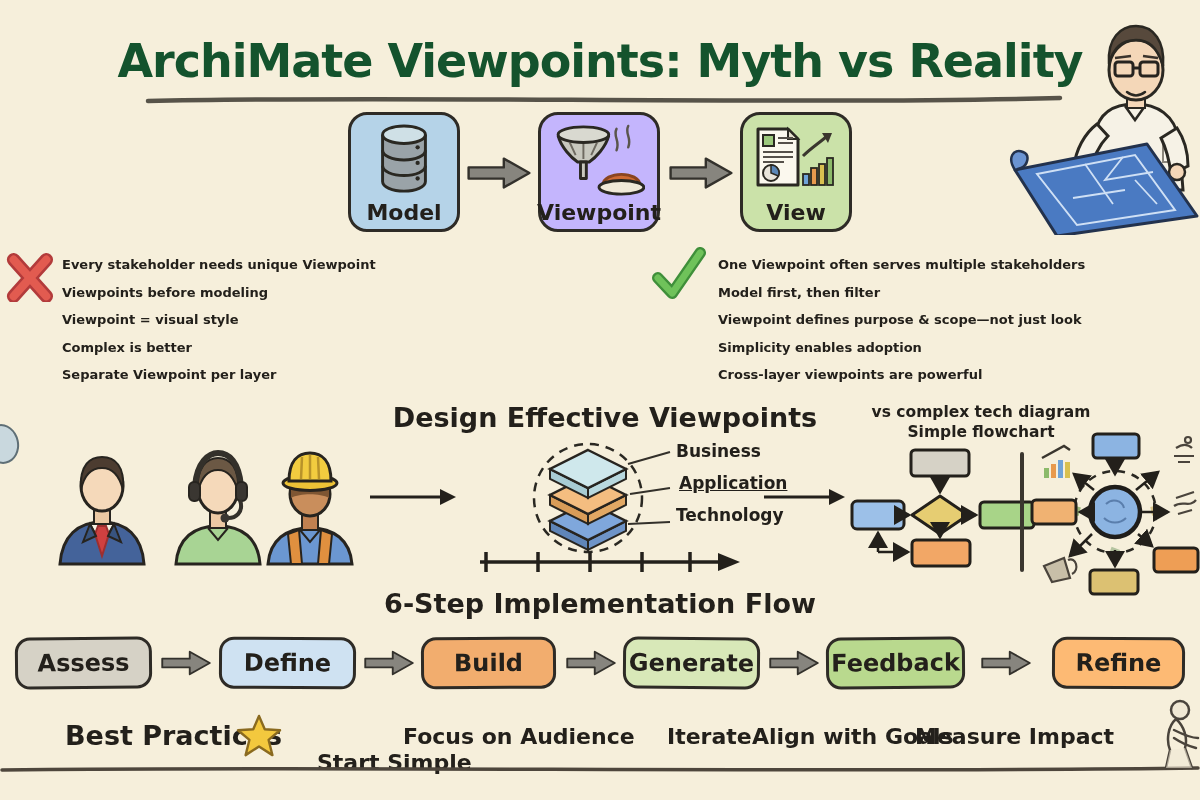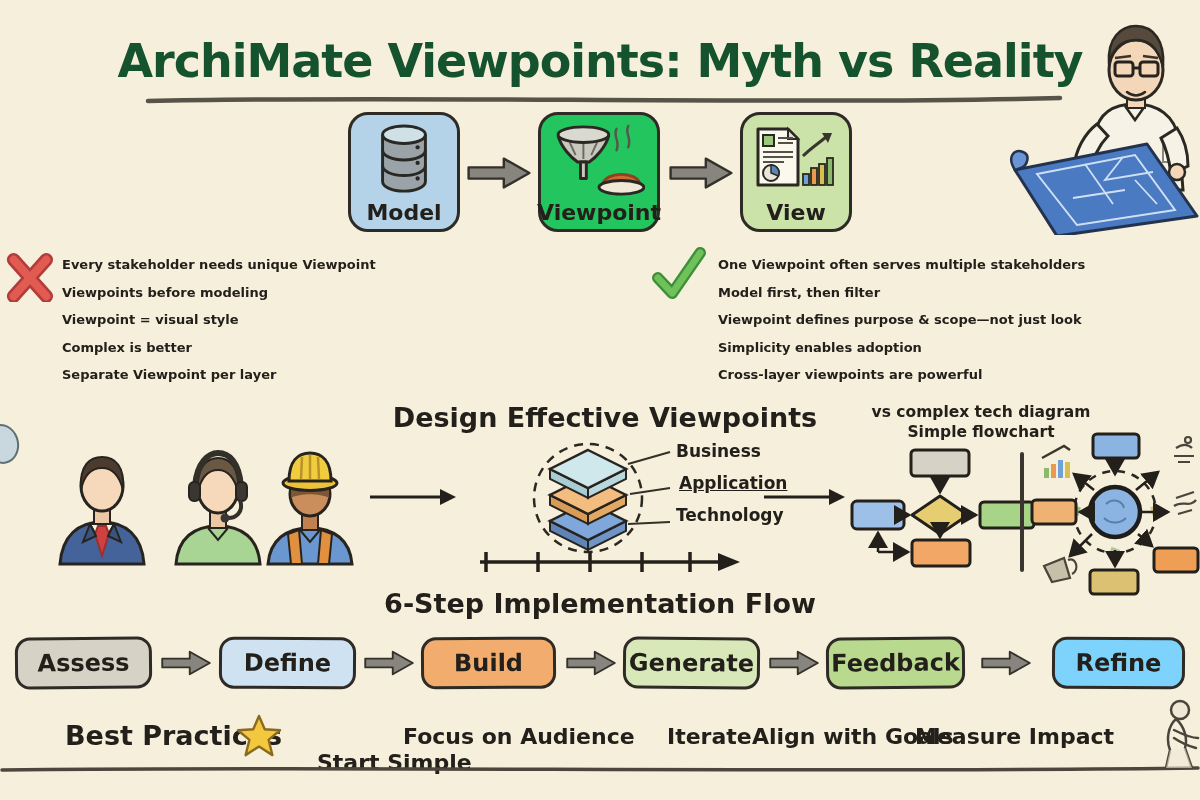--- a/index.html
+++ b/index.html
@@ -40,40 +40,40 @@
 </head>
 <body>
 
 <div class="canvas">
 
   <div class="abs title">ArchiMate Viewpoints: Myth vs Reality</div>
   <svg class="abs" style="left:140px;top:92px;" width="930" height="16" viewBox="0 0 930 16">
     <path d="M8 9 C 250 3, 640 13, 920 6" fill="none" stroke="#3b372f" stroke-width="4.5" stroke-linecap="round" opacity="0.85"></path>
   </svg>
 
-  <div class="abs fnode" style="left: 348px; top: 112px; width: 112px; height: 120px; background: rgb(181, 211, 232);">
+  <div class="abs fnode" style="left: 348px; top: 112px; width: 112px; height: 120px; background: rgb(181, 211, 232); border-radius: 19px;">
     <span class="nicon">
         <svg width="62" height="74" viewBox="0 0 62 76">
       <path d="M9 12 v48 a22 10 0 0 0 44 0 V12" fill="#9aa3a8" stroke="#2a2822" stroke-width="3"></path>
       <ellipse cx="31" cy="12" rx="22" ry="9" fill="#cfe0e6" stroke="#2a2822" stroke-width="3"></ellipse>
       <path d="M9 28 a22 10 0 0 0 44 0" fill="none" stroke="#2a2822" stroke-width="3"></path>
       <path d="M9 44 a22 10 0 0 0 44 0" fill="none" stroke="#2a2822" stroke-width="3"></path>
       <circle cx="45" cy="25" r="2.2" fill="#2a2822"></circle>
           <circle cx="45" cy="41" r="2.2" fill="#2a2822"></circle>
           <circle cx="45" cy="57" r="2.2" fill="#2a2822"></circle>
     </svg>
       </span>
     <span class="nlabel">Model</span>
   </div>
 
   <svg class="abs" style="left:467px;top:151px;" width="64" height="44" viewBox="0 0 80 44">
     <polygon points="2,15 46,15 46,4 78,22 46,40 46,29 2,29" fill="#87857e" stroke="#33312c" stroke-width="3" stroke-linejoin="round"></polygon>
   </svg>
 
-  <div class="abs fnode" style="left: 538px; top: 112px; width: 122px; height: 120px; background: #22c55e;">
+  <div class="abs fnode" style="left: 538px; top: 112px; width: 122px; height: 120px; background: #c4b5fd;">
     <span class="nicon">
         <svg width="92" height="76" viewBox="0 0 92 78">
       <path d="M64 6 C60 14 68 18 64 28" fill="none" stroke="#5a554c" stroke-width="2.5" stroke-linecap="round"></path>
       <path d="M76 3 C72 11 80 15 76 25" fill="none" stroke="#5a554c" stroke-width="2.5" stroke-linecap="round"></path>
       <path d="M4 13 C7 25 18 36 24 40 L36 40 C42 36 53 25 56 13" fill="#c8c8be" stroke="#2a2822" stroke-width="3"></path>
       <path d="M16 20 L22 33 M30 21 L30 37 M44 20 L38 33" stroke="#6e6a60" stroke-width="2" fill="none"></path>
       <ellipse cx="30" cy="12" rx="26" ry="8" fill="#d9d9d0" stroke="#2a2822" stroke-width="3"></ellipse>
       <path d="M27 40 L27 57 L33 57 L33 40 Z" fill="#c8c8be" stroke="#2a2822" stroke-width="3" stroke-linejoin="round"></path>
       <path d="M50 64 C50 49 88 49 88 64 Z" fill="#cd6a32" stroke="#8a4520" stroke-width="3"></path>
       <ellipse cx="69" cy="66" rx="23" ry="7" fill="#f0e9d8" stroke="#2a2822" stroke-width="3"></ellipse>
@@ -318,21 +318,21 @@
   </div>
   <svg class="abs" style="left:769px;top:648px;" width="50" height="30" viewBox="0 0 80 44">
     <polygon points="2,15 46,15 46,4 78,22 46,40 46,29 2,29" fill="#87857e" stroke="#33312c" stroke-width="3" stroke-linejoin="round"></polygon>
   </svg>
   <div class="abs step" style="left: 826px; width: 139px; transform: rotate(-0.5deg); background: rgb(185, 217, 142);">
     <span>Feedback</span>
   </div>
   <svg class="abs" style="left:981px;top:648px;" width="50" height="30" viewBox="0 0 80 44">
     <polygon points="2,15 46,15 46,4 78,22 46,40 46,29 2,29" fill="#87857e" stroke="#33312c" stroke-width="3" stroke-linejoin="round"></polygon>
   </svg>
-  <div class="abs step" style="left: 1052px; width: 133px; transform: rotate(0.4deg); background: #7dd3fc;">
+  <div class="abs step" style="left: 1052px; width: 133px; transform: rotate(0.4deg); background: #fdba74;">
     <span>Refine</span>
   </div>
 
   <div class="abs bp-title" style="left:65px;top:720px;">Best Practices</div>
   <svg class="abs" style="left:236px;top:714px;" width="46" height="44" viewBox="0 0 48 46">
     <path d="M24 2 L30 16 L46 17 L34 27 L38 43 L24 34 L10 43 L14 27 L2 17 L18 16 Z" fill="#f3c83e" stroke="#8a6a1f" stroke-width="2.5" stroke-linejoin="round"></path>
   </svg>
   <div class="abs bp-item" style="left:277px;top:750px;margin-left:40px;">Start Simple</div>
   <div class="abs bp-item" style="left:403px;top:724px;">Focus on Audience</div>
   <div class="abs bp-item" style="left:667px;top:724px;">Iterate</div>

